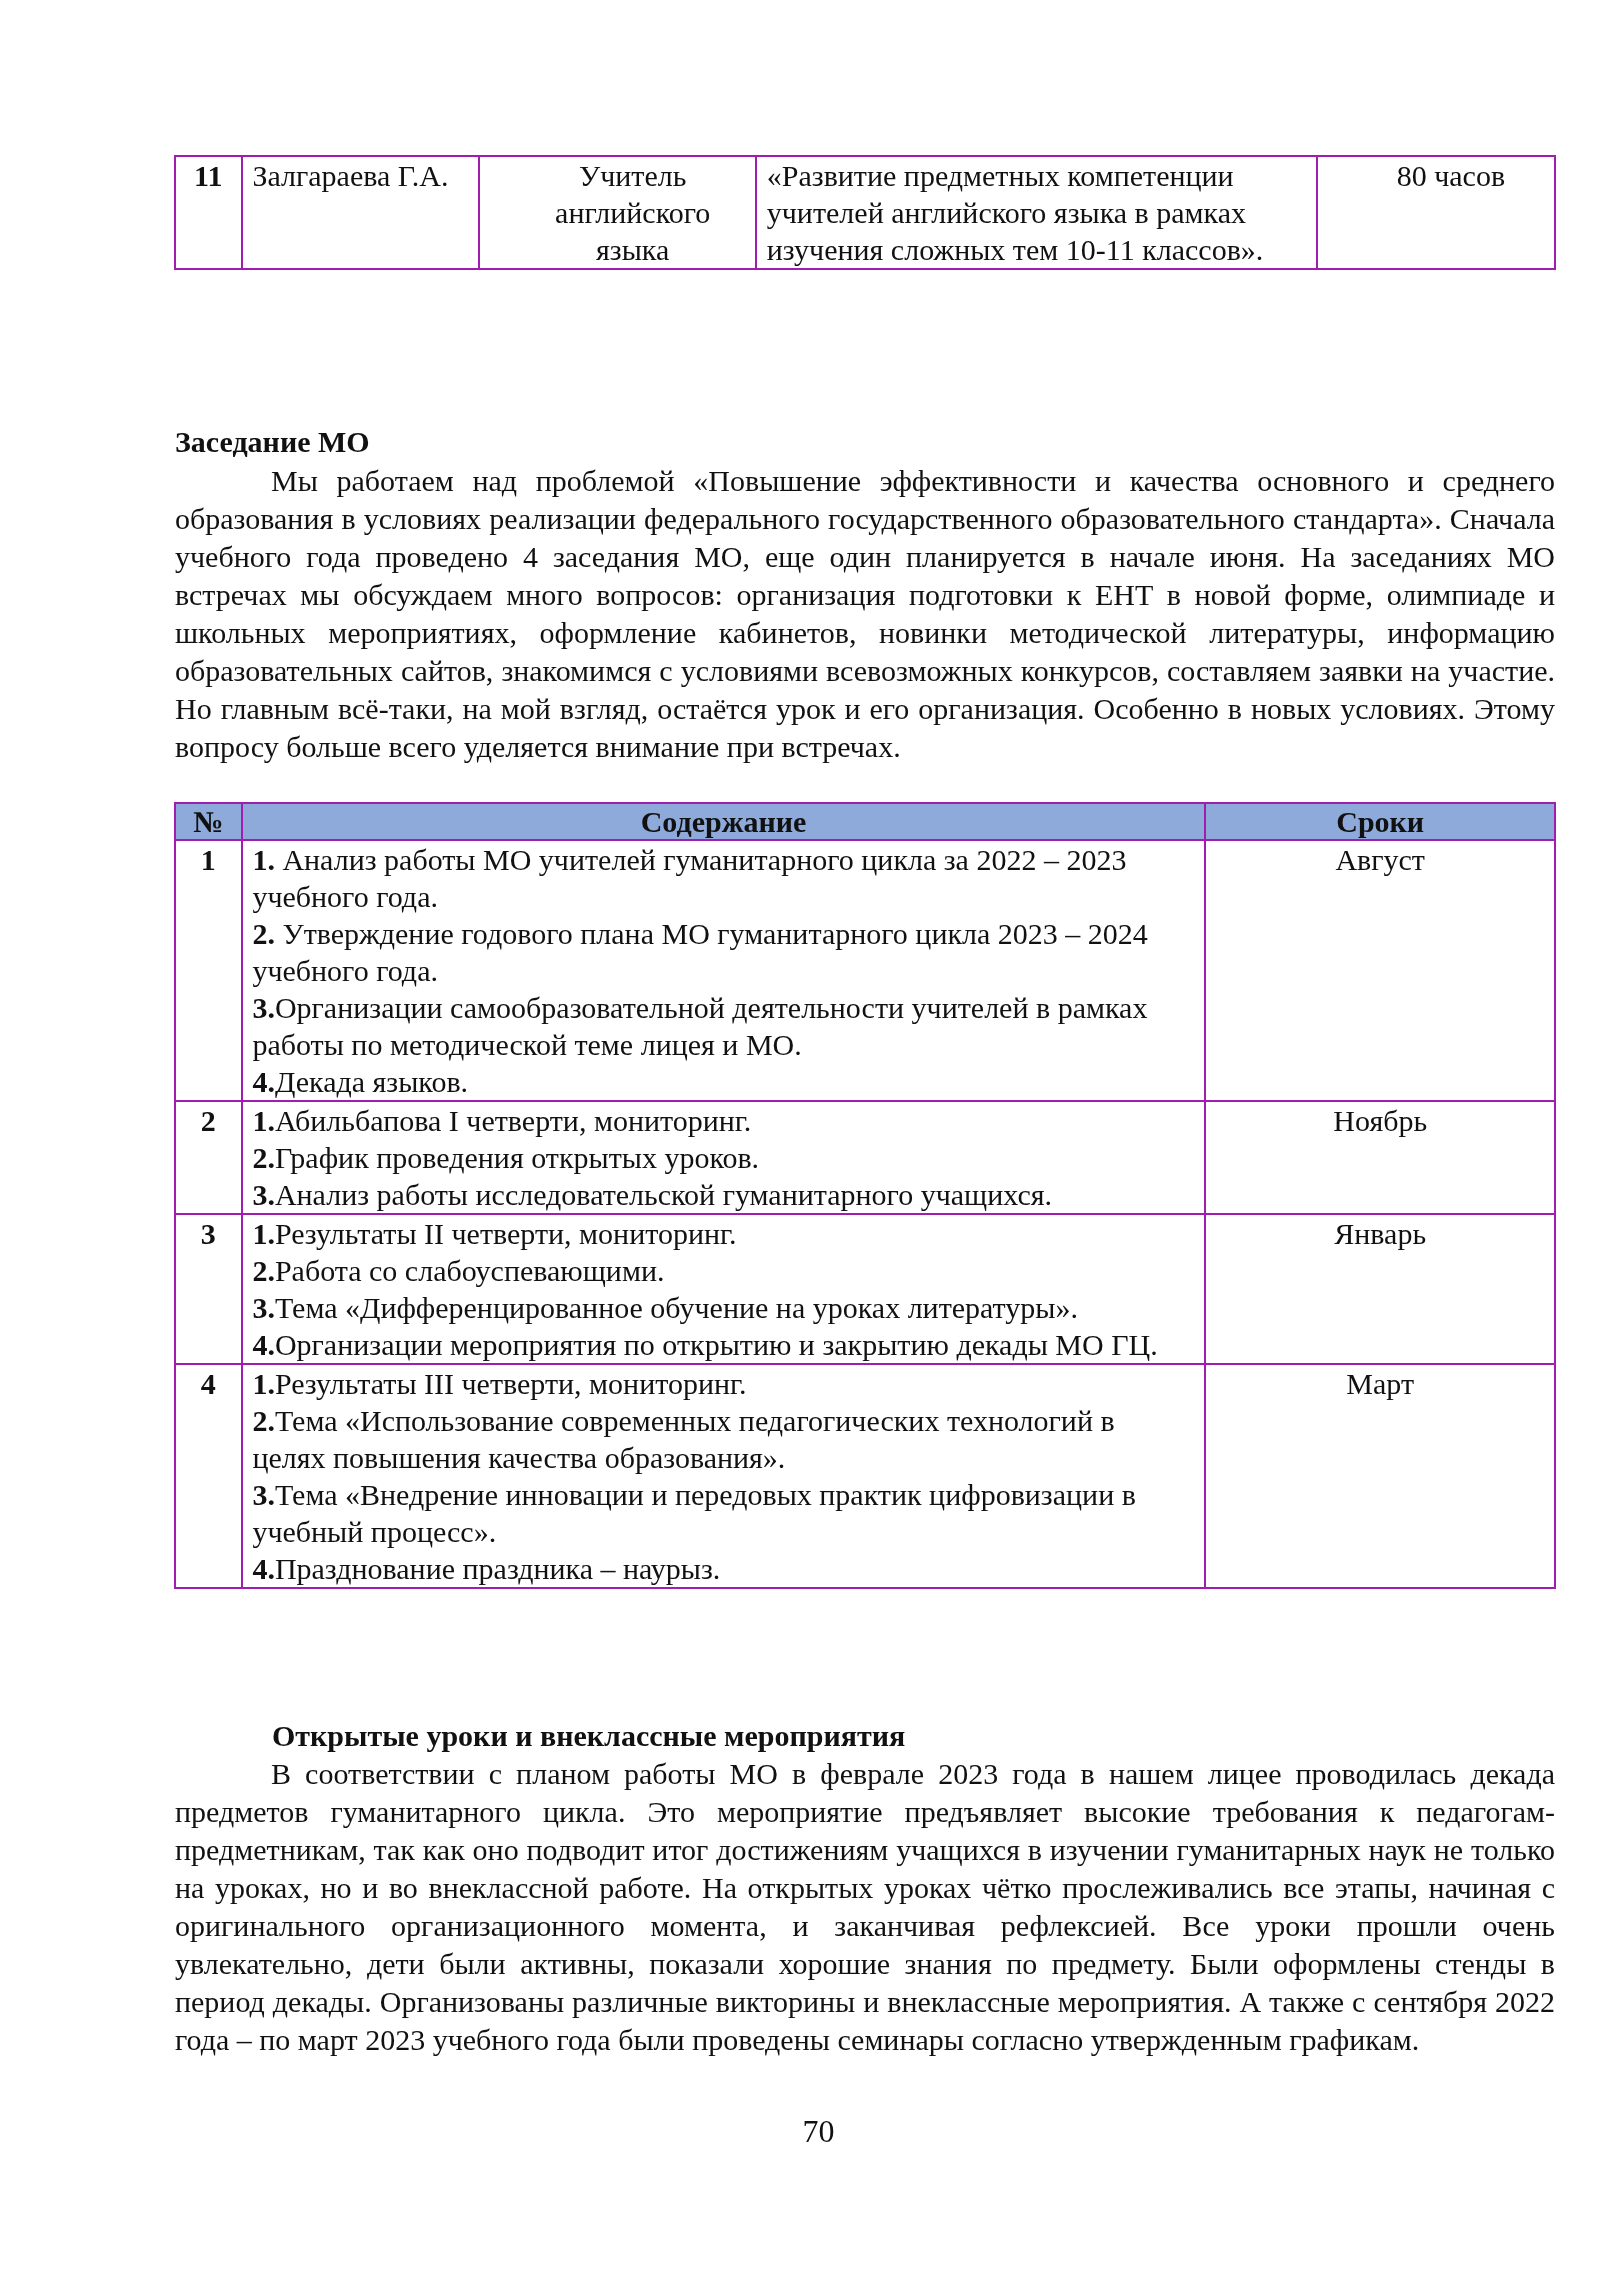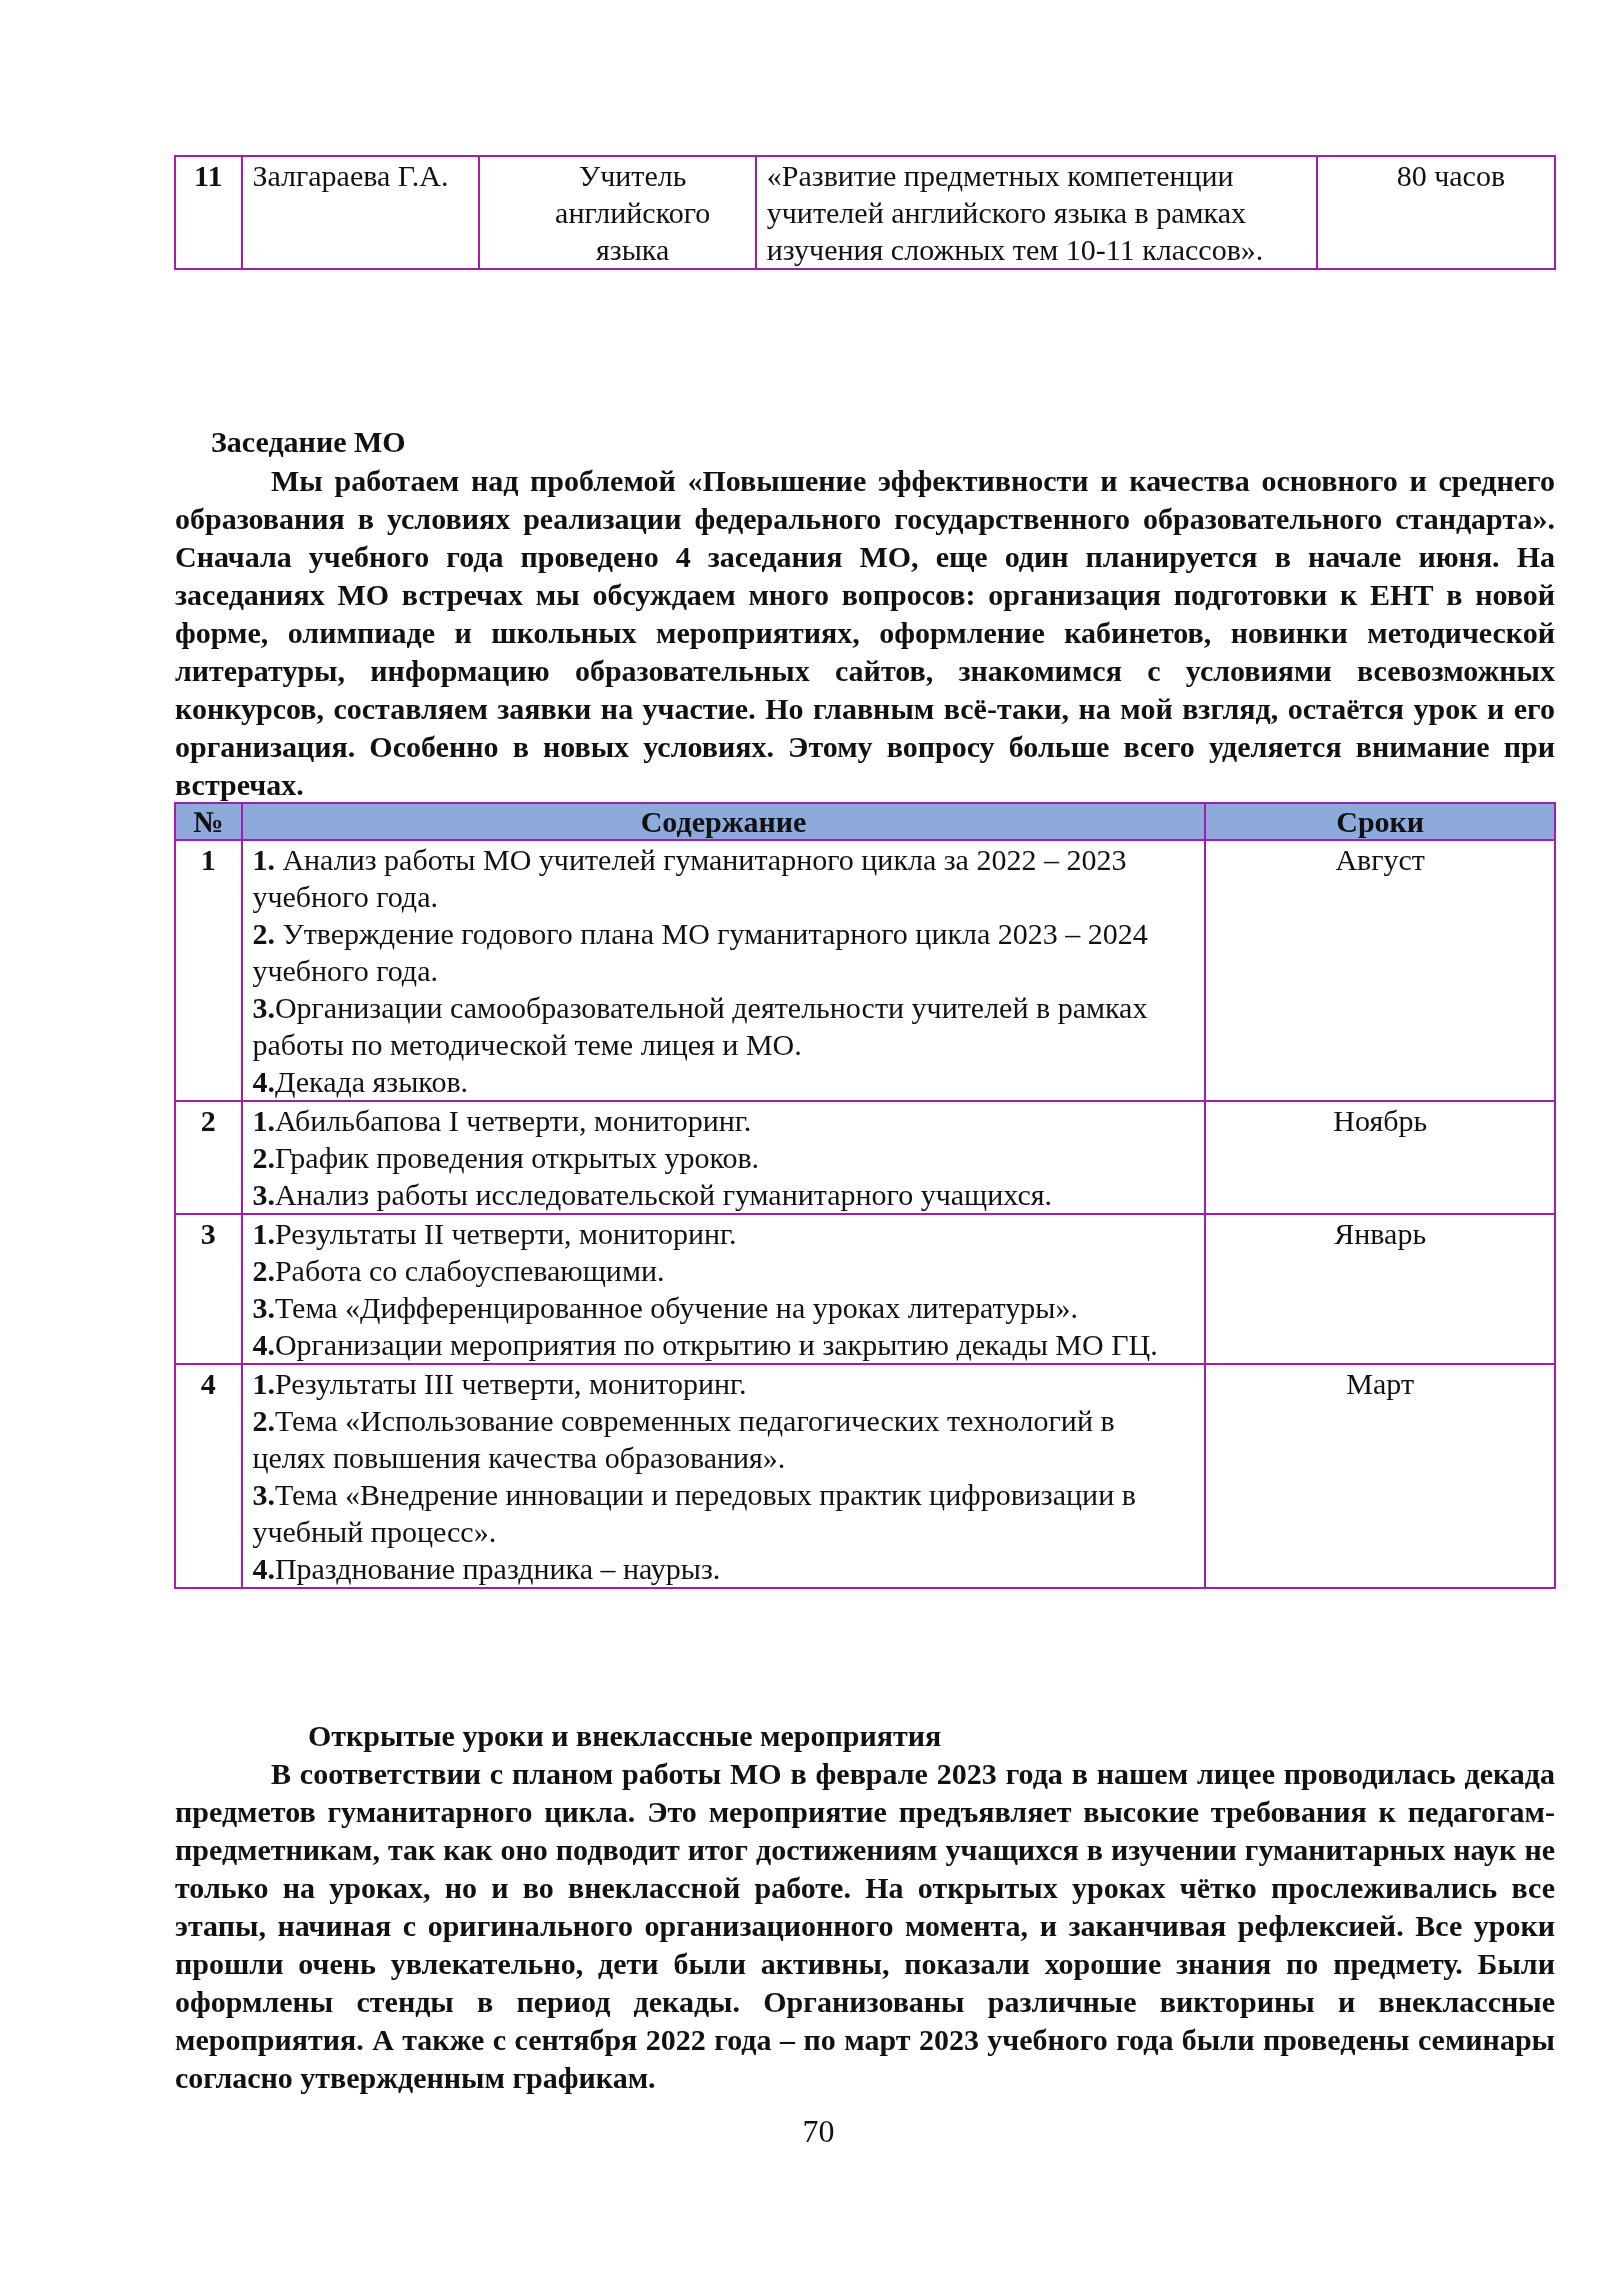--- a/index.html
+++ b/index.html
@@ -3,22 +3,22 @@
 <meta charset="utf-8">
 <style>
   html, body { margin: 0; padding: 0; background: #ffffff; }
   body { width: 1621px; height: 2293px; position: relative; font-family: "Liberation Serif", serif; color: #111; }
   .page { position: absolute; left: 0; top: 0; width: 1621px; height: 2293px; }
   table { border-collapse: collapse; position: absolute; }
   td, th { border: 2px solid #a21caf; vertical-align: top; font-size: 30px; line-height: 37px; padding: 0 9.8px; font-weight: normal; }
   .t1 { left: 174px; top: 155px; width: 1382px; }
   .t1 td.num { font-weight: bold; text-align: center; width: 45px; }
   .t1 td.center { text-align: center; padding-left: 40px; }
-  .heading { position: absolute; left: 175px; font-weight: bold; font-size: 30px; line-height: 37px; margin-left: 36px; }
-  .para { position: absolute; left: 175px; width: 1380px; font-size: 30px; line-height: 38px; text-align: justify; text-indent: 96px; margin: 0; font-weight: bold; }
+  .heading { position: absolute; left: 175px; font-weight: bold; font-size: 30px; line-height: 37px; }
+  .para { position: absolute; left: 175px; width: 1380px; font-size: 30px; line-height: 38px; text-align: justify; text-indent: 96px; margin: 0; }
   .t2 { left: 174px; top: 802px; width: 1382px; }
   .t2 th { background: #8eaadb; font-weight: bold; text-align: center; line-height: 35px; font-size: 30px; }
   .t2 td.num { font-weight: bold; text-align: center; width: 45px; }
   .t2 td.term { text-align: center; width: 328px; }
   .t2 .item b { font-weight: bold; }
   .t2 .item { display: block; }
   .pagenum { position: absolute; left: 8px; width: 1621px; text-align: center; top: 2113px; font-size: 32px; }
 </style>
 </head>
 <body>

